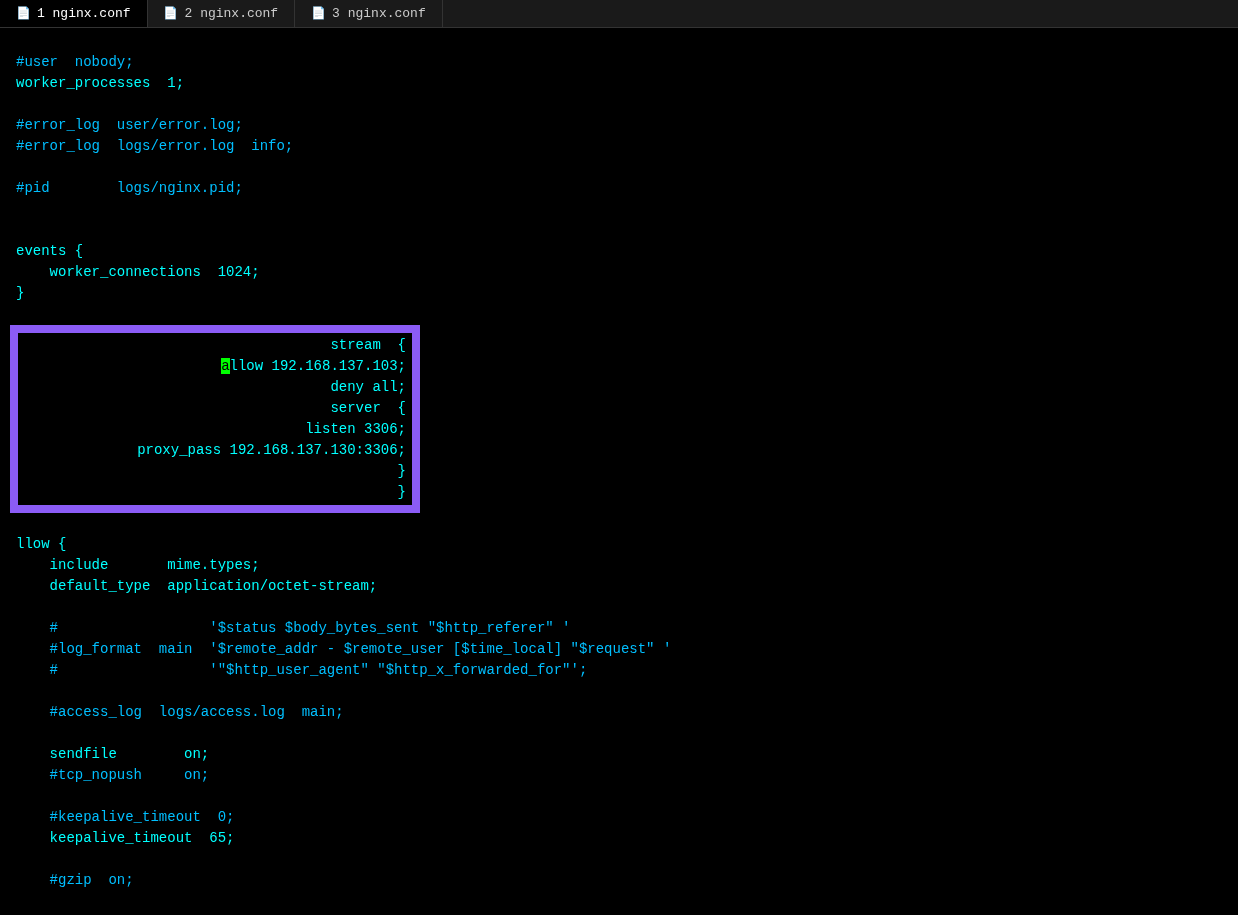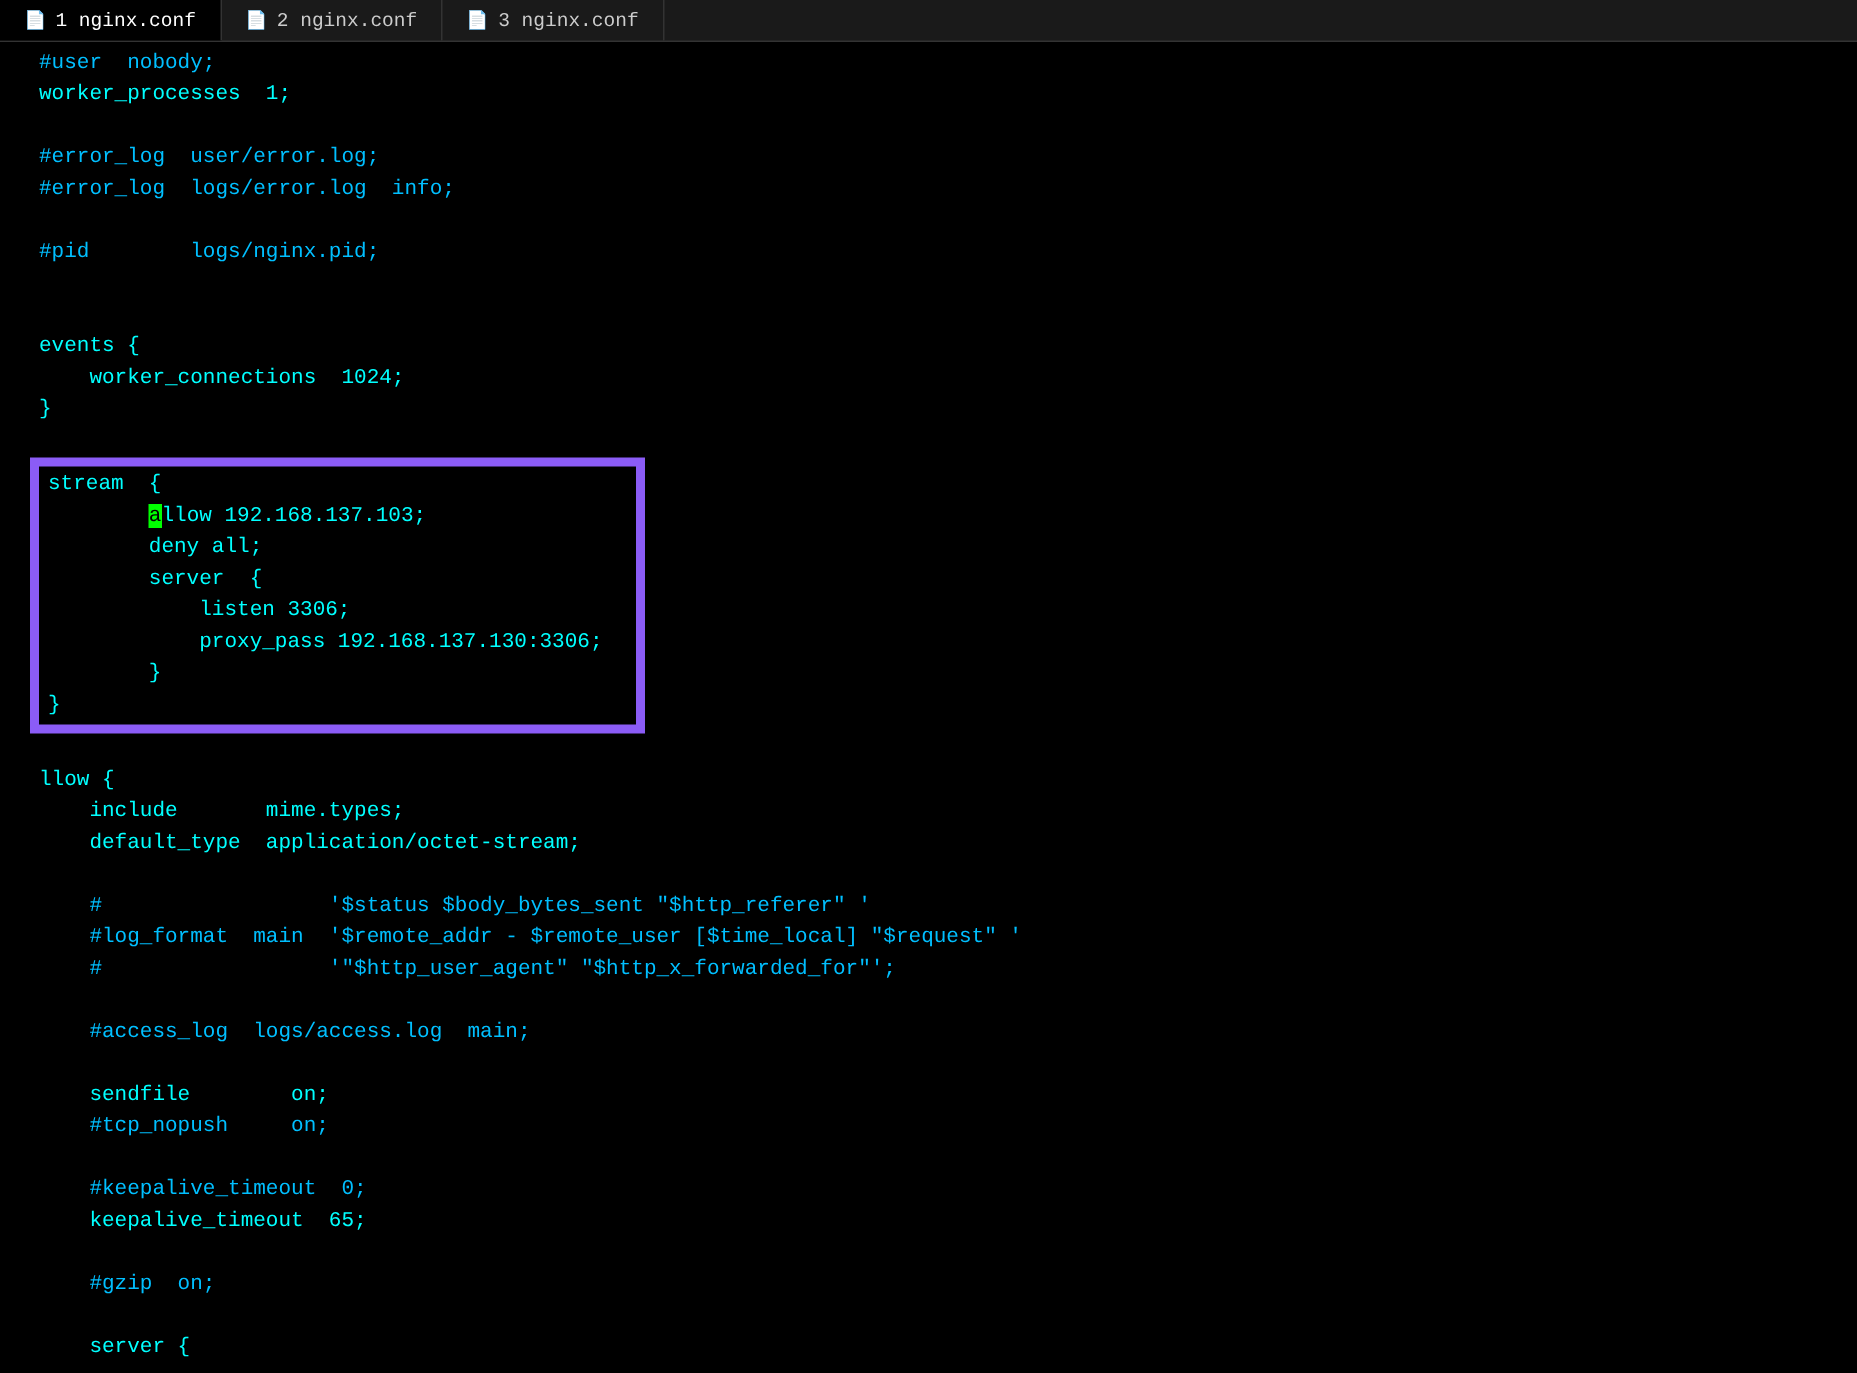--- a/index.html
+++ b/index.html
@@ -52,23 +52,22 @@
     }
 
     .tab-icon {
       color: #888;
       font-size: 12px;
     }
 
     .code-area {
       flex: 1;
       overflow-y: auto;
-      padding: 4px 16px;
+      padding: 24px 16px;
       background: #000000;
-      margin-left: 10px;
     }
 
     .code-line {
       white-space: pre;
       min-height: 21px;
       display: block;
     }
 
     .comment { color: #00bfff; }
 
@@ -116,21 +115,21 @@
     <span class="code-line comment">#pid        logs/nginx.pid;</span>
     <span class="empty-line"></span>
     <span class="empty-line"></span>
     
     <span class="code-line">events {</span>
     <span class="code-line">    worker_connections  1024;</span>
     <span class="code-line">}</span>
     <span class="empty-line"></span>
 
     
-    <div style="border: 6px solid #8b5cf6; display: inline-block; padding: 2px 6px; margin-left: -6px; min-width: 410px;">
+    <div style="border: 8px solid #8b5cf6; display: inline-block; padding: 2px 6px; margin-left: -6px; min-width: 410px; text-align: right;">
       <span class="code-line">stream  {</span>
       <span class="code-line">        <span class="cursor">a</span>llow 192.168.137.103;</span>
       <span class="code-line">        deny all;</span>
       <span class="code-line">        server  {</span>
       <span class="code-line">            listen 3306;</span>
       <span class="code-line">            proxy_pass 192.168.137.130:3306;</span>
       <span class="code-line">        }</span>
       <span class="code-line">}</span>
     </div>
 

